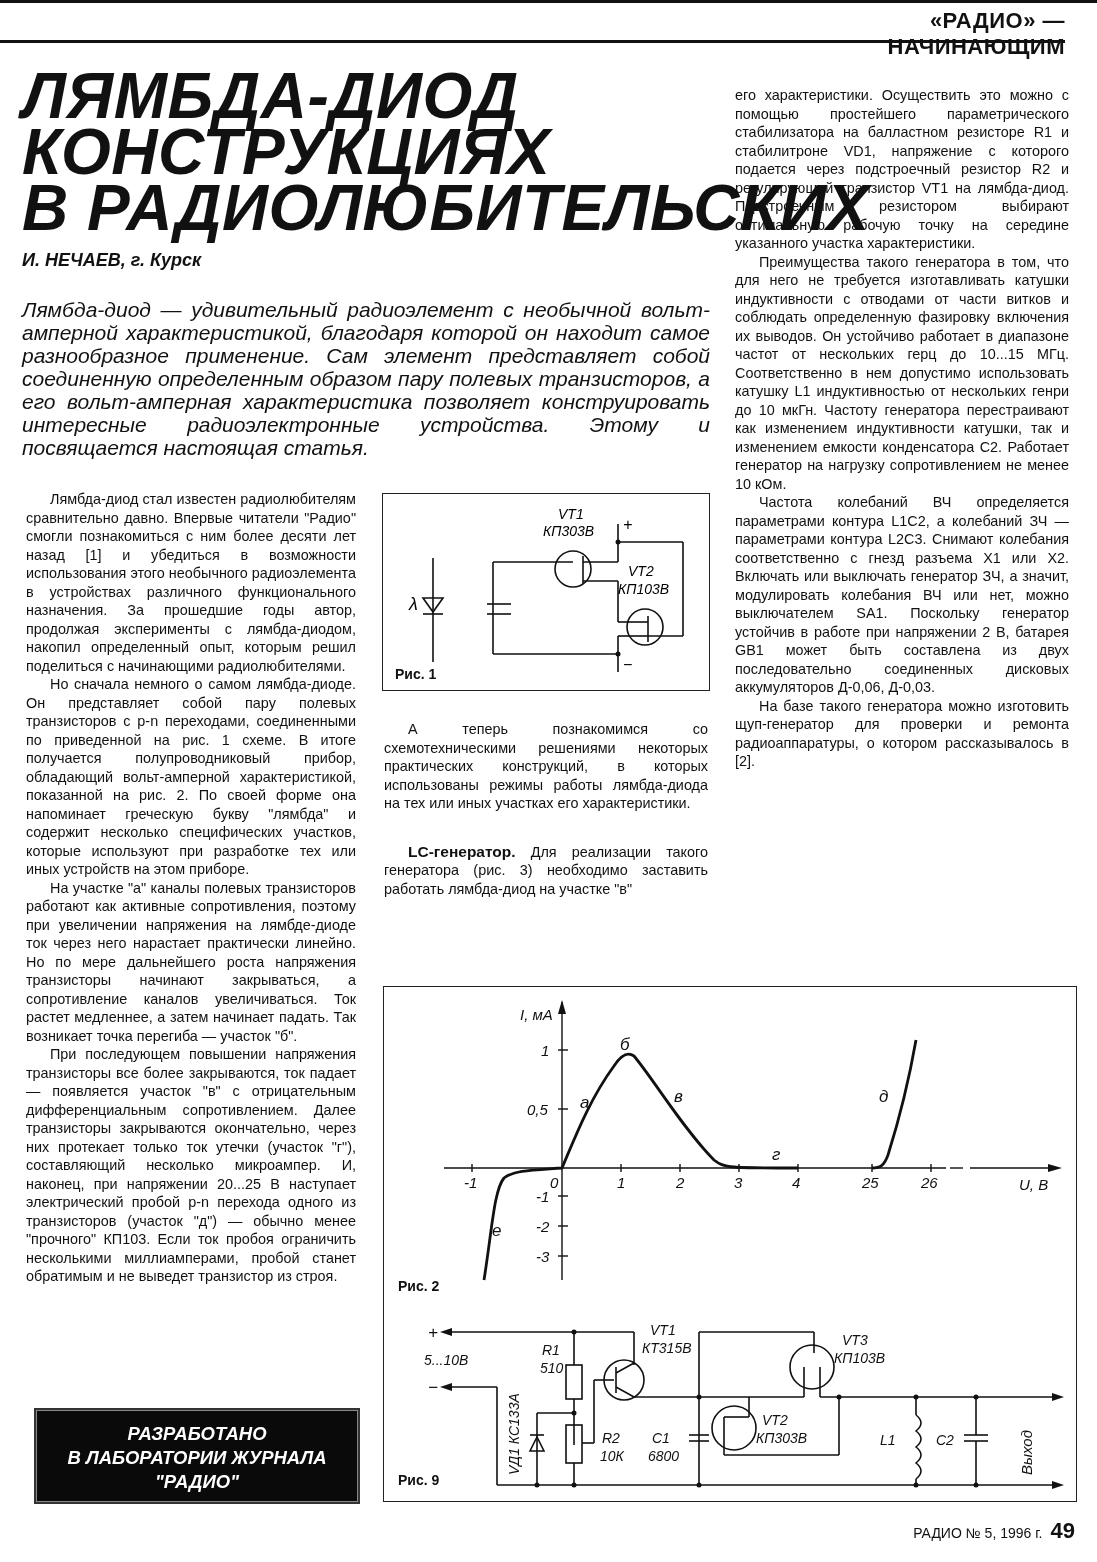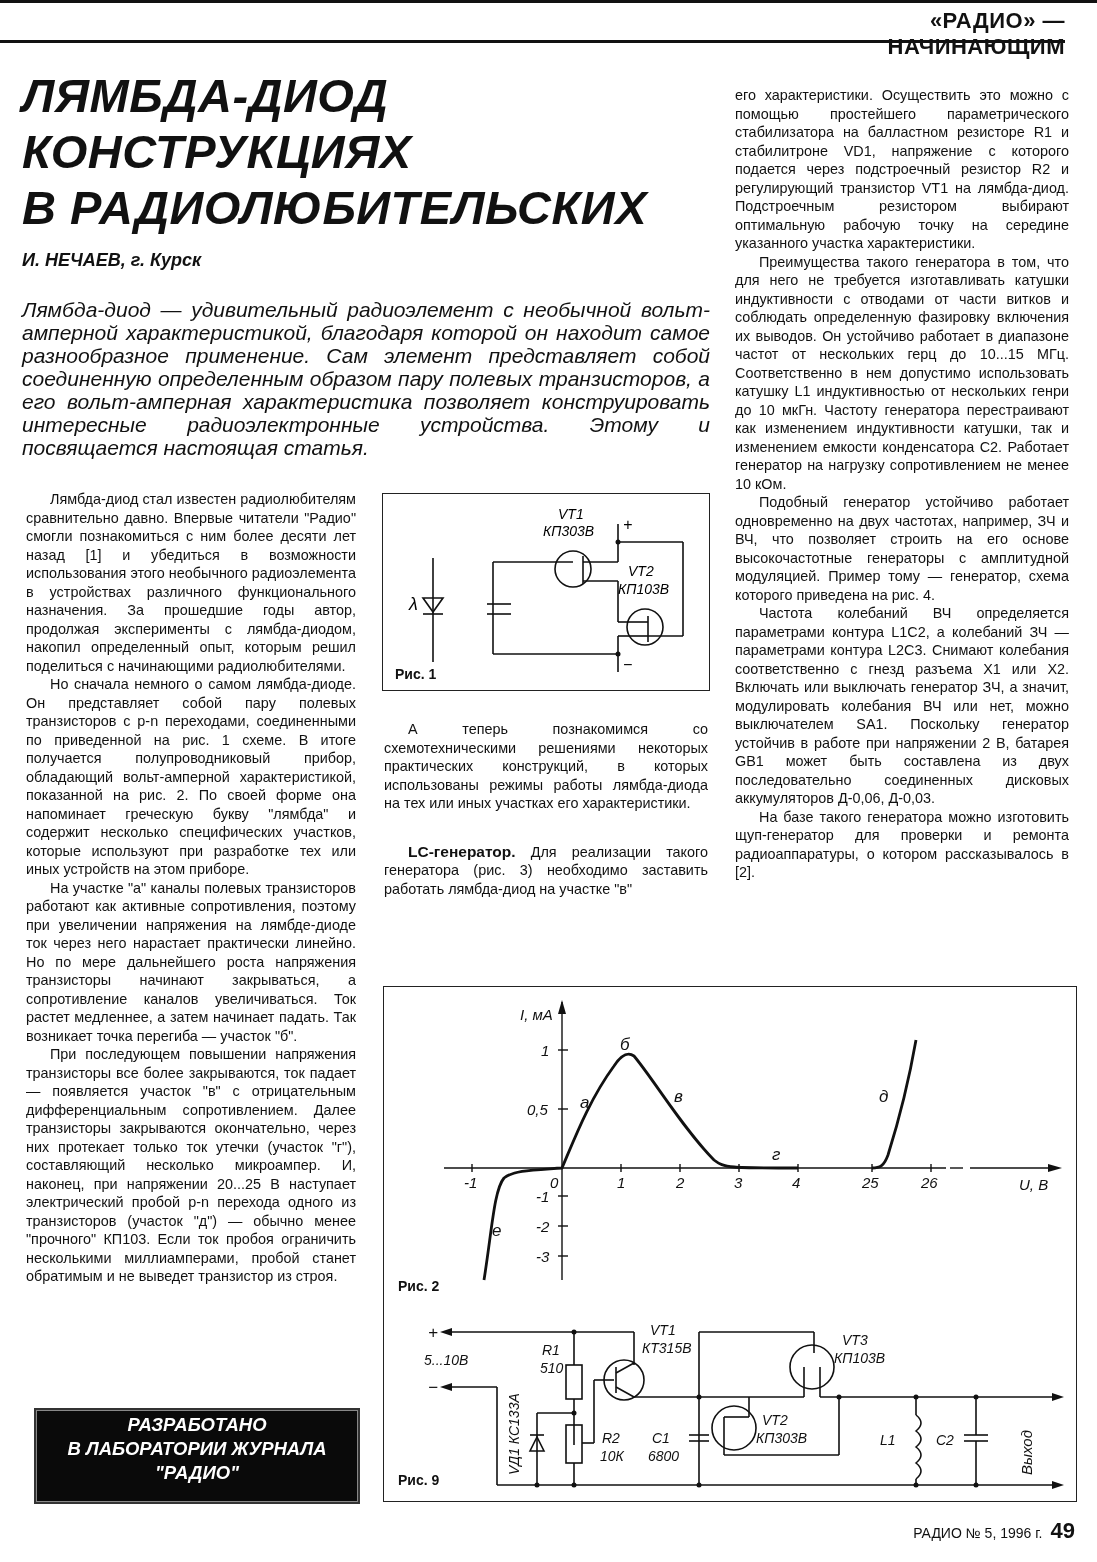--- a/index.html
+++ b/index.html
@@ -1,29 +1,29 @@
 <!DOCTYPE html>
 <html><head>
 <meta charset="utf-8">
 <style>
   html,body{margin:0;padding:0;background:#fff;}
   body{width:1097px;height:1562px;position:relative;overflow:hidden;font-family:"Liberation Sans",sans-serif;color:#111;}
   .abs{position:absolute;}
   .rule{position:absolute;background:#111;}
   .section-label{position:absolute;left:760px;top:8px;width:305px;text-align:right;font-weight:bold;font-size:22px;letter-spacing:0.5px;}
-  .title{position:absolute;left:22px;top:68px;width:700px;font-weight:bold;font-style:italic;font-size:47px;line-height:56px;letter-spacing:0.5px;}
+  .title{position:absolute;left:22px;top:68px;width:700px;font-weight:bold;font-style:italic;font-size:64px;line-height:56px;letter-spacing:0.5px;}
   .title div{white-space:nowrap;}
   .author{position:absolute;left:22px;top:250px;font-weight:bold;font-style:italic;font-size:18px;}
   .lead{position:absolute;left:22px;top:298px;width:688px;font-style:italic;font-size:21px;line-height:23px;text-align:justify;}
   .col{position:absolute;font-size:14.4px;line-height:18.5px;text-align:justify;}
   .col p{margin:0;text-indent:24px;}
   .col p.noind{text-indent:0;}
   .fig{position:absolute;border:1.5px solid #222;background:#fff;}
   .fig-caption{position:absolute;font-weight:bold;font-size:14px;}
-  .badge{position:absolute;left:34px;top:1408px;width:326px;height:96px;background:#0a0a0a;border:2px solid #333;box-shadow:0 0 0 1px #888 inset;color:#fff;text-align:center;font-weight:bold;font-style:italic;font-size:18.5px;line-height:24px;padding-top:3px;box-sizing:border-box;}
+  .badge{position:absolute;left:34px;top:1408px;width:326px;height:96px;background:#0a0a0a;border:2px solid #333;box-shadow:0 0 0 1px #888 inset;color:#fff;text-align:center;font-weight:bold;font-style:italic;font-size:18.5px;line-height:24px;padding-top:12px;box-sizing:border-box;}
   .footer{position:absolute;right:22px;top:1518px;font-size:14px;}
   .footer .pg{font-weight:bold;font-size:22px;margin-left:8px;}
   svg text{font-family:"Liberation Sans",sans-serif;font-style:italic;}
 </style>
 </head>
 <body>
 
 <div class="rule" style="left:0;top:0;width:1097px;height:3px;"></div>
 <div class="section-label">«РАДИО» — НАЧИНАЮЩИМ</div>
 <div class="rule" style="left:0;top:40px;width:1065px;height:3px;"></div>
@@ -84,21 +84,20 @@
 </div>
 
 <div class="col" style="left:384px;top:720px;width:324px;">
   <p>А теперь познакомимся со схемотехническими решениями некоторых практических конструкций, в которых использованы режимы работы лямбда-диода на тех или иных участках его характеристики.</p>
   <p style="margin-top:30px;"><b style="font-size:15.5px;">LC-генератор.</b><span> Для реализации такого генератора (рис. 3) необходимо заставить работать лямбда-диод на участке "в"</span></p>
 </div>
 
 <div class="col" style="left:735px;top:72px;width:334px;margin-top:14px;">
   <p class="noind">его характеристики. Осуществить это можно с помощью простейшего параметрического стабилизатора на балластном резисторе R1 и стабилитроне VD1, напряжение с которого подается через подстроечный резистор R2 и регулирующий транзистор VT1 на лямбда-диод. Подстроечным резистором выбирают оптимальную рабочую точку на середине указанного участка характеристики.</p>
   <p>Преимущества такого генератора в том, что для него не требуется изготавливать катушки индуктивности с отводами от части витков и соблюдать определенную фазировку включения их выводов. Он устойчиво работает в диапазоне частот от нескольких герц до 10...15 МГц. Соответственно в нем допустимо использовать катушку L1 индуктивностью от нескольких генри до 10 мкГн. Частоту генератора перестраивают как изменением индуктивности катушки, так и изменением емкости конденсатора C2. Работает генератор на нагрузку сопротивлением не менее 10 кОм.</p>
-  <p>Подобный генератор устойчиво работает одновременно на двух частотах, например, ЗЧ и ВЧ, что позволяет строить на его основе высокочастотные генераторы с амплитудной модуляцией. Пример тому — генератор, схема которого приведена на рис. 4.</p>
   <p>Частота колебаний ВЧ определяется параметрами контура L1C2, а колебаний ЗЧ — параметрами контура L2C3. Снимают колебания соответственно с гнезд разъема X1 или X2. Включать или выключать генератор ЗЧ, а значит, модулировать колебания ВЧ или нет, можно выключателем SA1. Поскольку генератор устойчив в работе при напряжении 2 В, батарея GB1 может быть составлена из двух последовательно соединенных дисковых аккумуляторов Д-0,06, Д-0,03.</p>
   <p>На базе такого генератора можно изготовить щуп-генератор для проверки и ремонта радиоаппаратуры, о котором рассказывалось в [2].</p>
 </div>
 
 <div class="fig" style="left:383px;top:986px;width:692px;height:514px;"></div>
 
 <svg class="abs" style="left:384px;top:990px;" width="690" height="300" viewBox="0 0 690 300">
   <g stroke="#111" stroke-width="1.4" fill="none">
     <line x1="60" y1="178" x2="562" y2="178"></line>
     <line x1="566" y1="178" x2="579" y2="178"></line>

